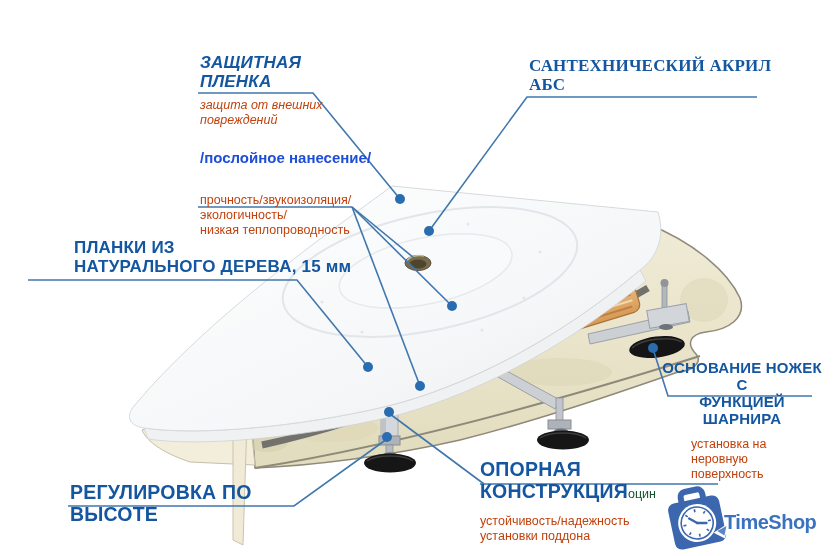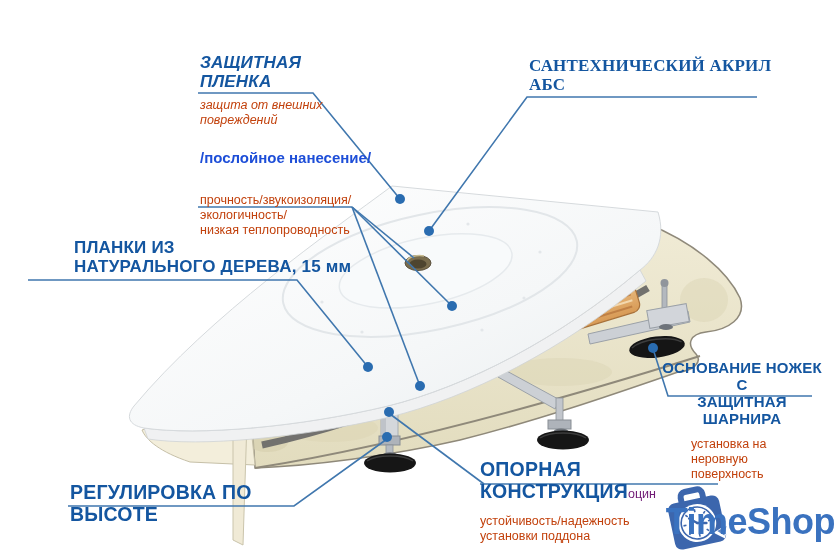--- a/index.html
+++ b/index.html
@@ -15,27 +15,27 @@
   }
   .c-sub{
     color:#1d4ed8;font-weight:bold;font-size:15px;line-height:18px;white-space:pre-line;
   }
   .c-desc{
     color:#c2410c;font-size:12.5px;line-height:15px;white-space:pre-line;margin-top:7px;
   }
   .big .c-title{font-size:19.5px;line-height:22px;}
   .small .c-title{font-size:15px;line-height:17px;}
   .center{text-align:center;}
-  .frag{position:absolute;z-index:2;color:#701a75;font-size:12.5px;}
+  .frag{position:absolute;z-index:2;color:#14532d;font-size:12.5px;}
   .logo{
     position:absolute;z-index:3;left:660px;top:492px;width:175px;height:60px;
     display:flex;align-items:center;
   }
   .logo-text{
-    color:#3a72bf;font-weight:bold;font-size:36px;letter-spacing:-0.5px;
+    color:#3a72bf;font-weight:bold;font-size:20px;letter-spacing:-0.5px;
     margin-left:0;line-height:60px;
   }
 </style>
 </head>
 <body>
 
 <div class="stage">
 
   <svg width="840" height="556" viewBox="0 0 840 556">
     <defs>
@@ -227,21 +227,21 @@
 низкая теплопроводность</div>
   </div>
 
   <div class="callout" style="left:30px;top:238px;width:280px;margin-left:44px;">
     <div class="c-title">ПЛАНКИ ИЗ
 НАТУРАЛЬНОГО ДЕРЕВА, 15 мм</div>
   </div>
 
   <div class="callout small center" style="left:662px;top:359px;width:160px;">
     <div class="c-title">ОСНОВАНИЕ НОЖЕК С
-ЗАЩИТНАЯ ШАРНИРА</div>
+ФУНКЦИЕЙ ШАРНИРА</div>
     <div class="c-desc" style="text-align:left;margin-left:29px;margin-top:10px">установка на неровную
 поверхность</div>
   </div>
 
   <div class="callout big" style="left:70px;top:481px;width:240px;">
     <div class="c-title">РЕГУЛИРОВКА ПО ВЫСОТЕ</div>
   </div>
 
   <div class="callout big" style="left:480px;top:458px;width:250px;">
     <div class="c-title">ОПОРНАЯ КОНСТРУКЦИЯ</div>

